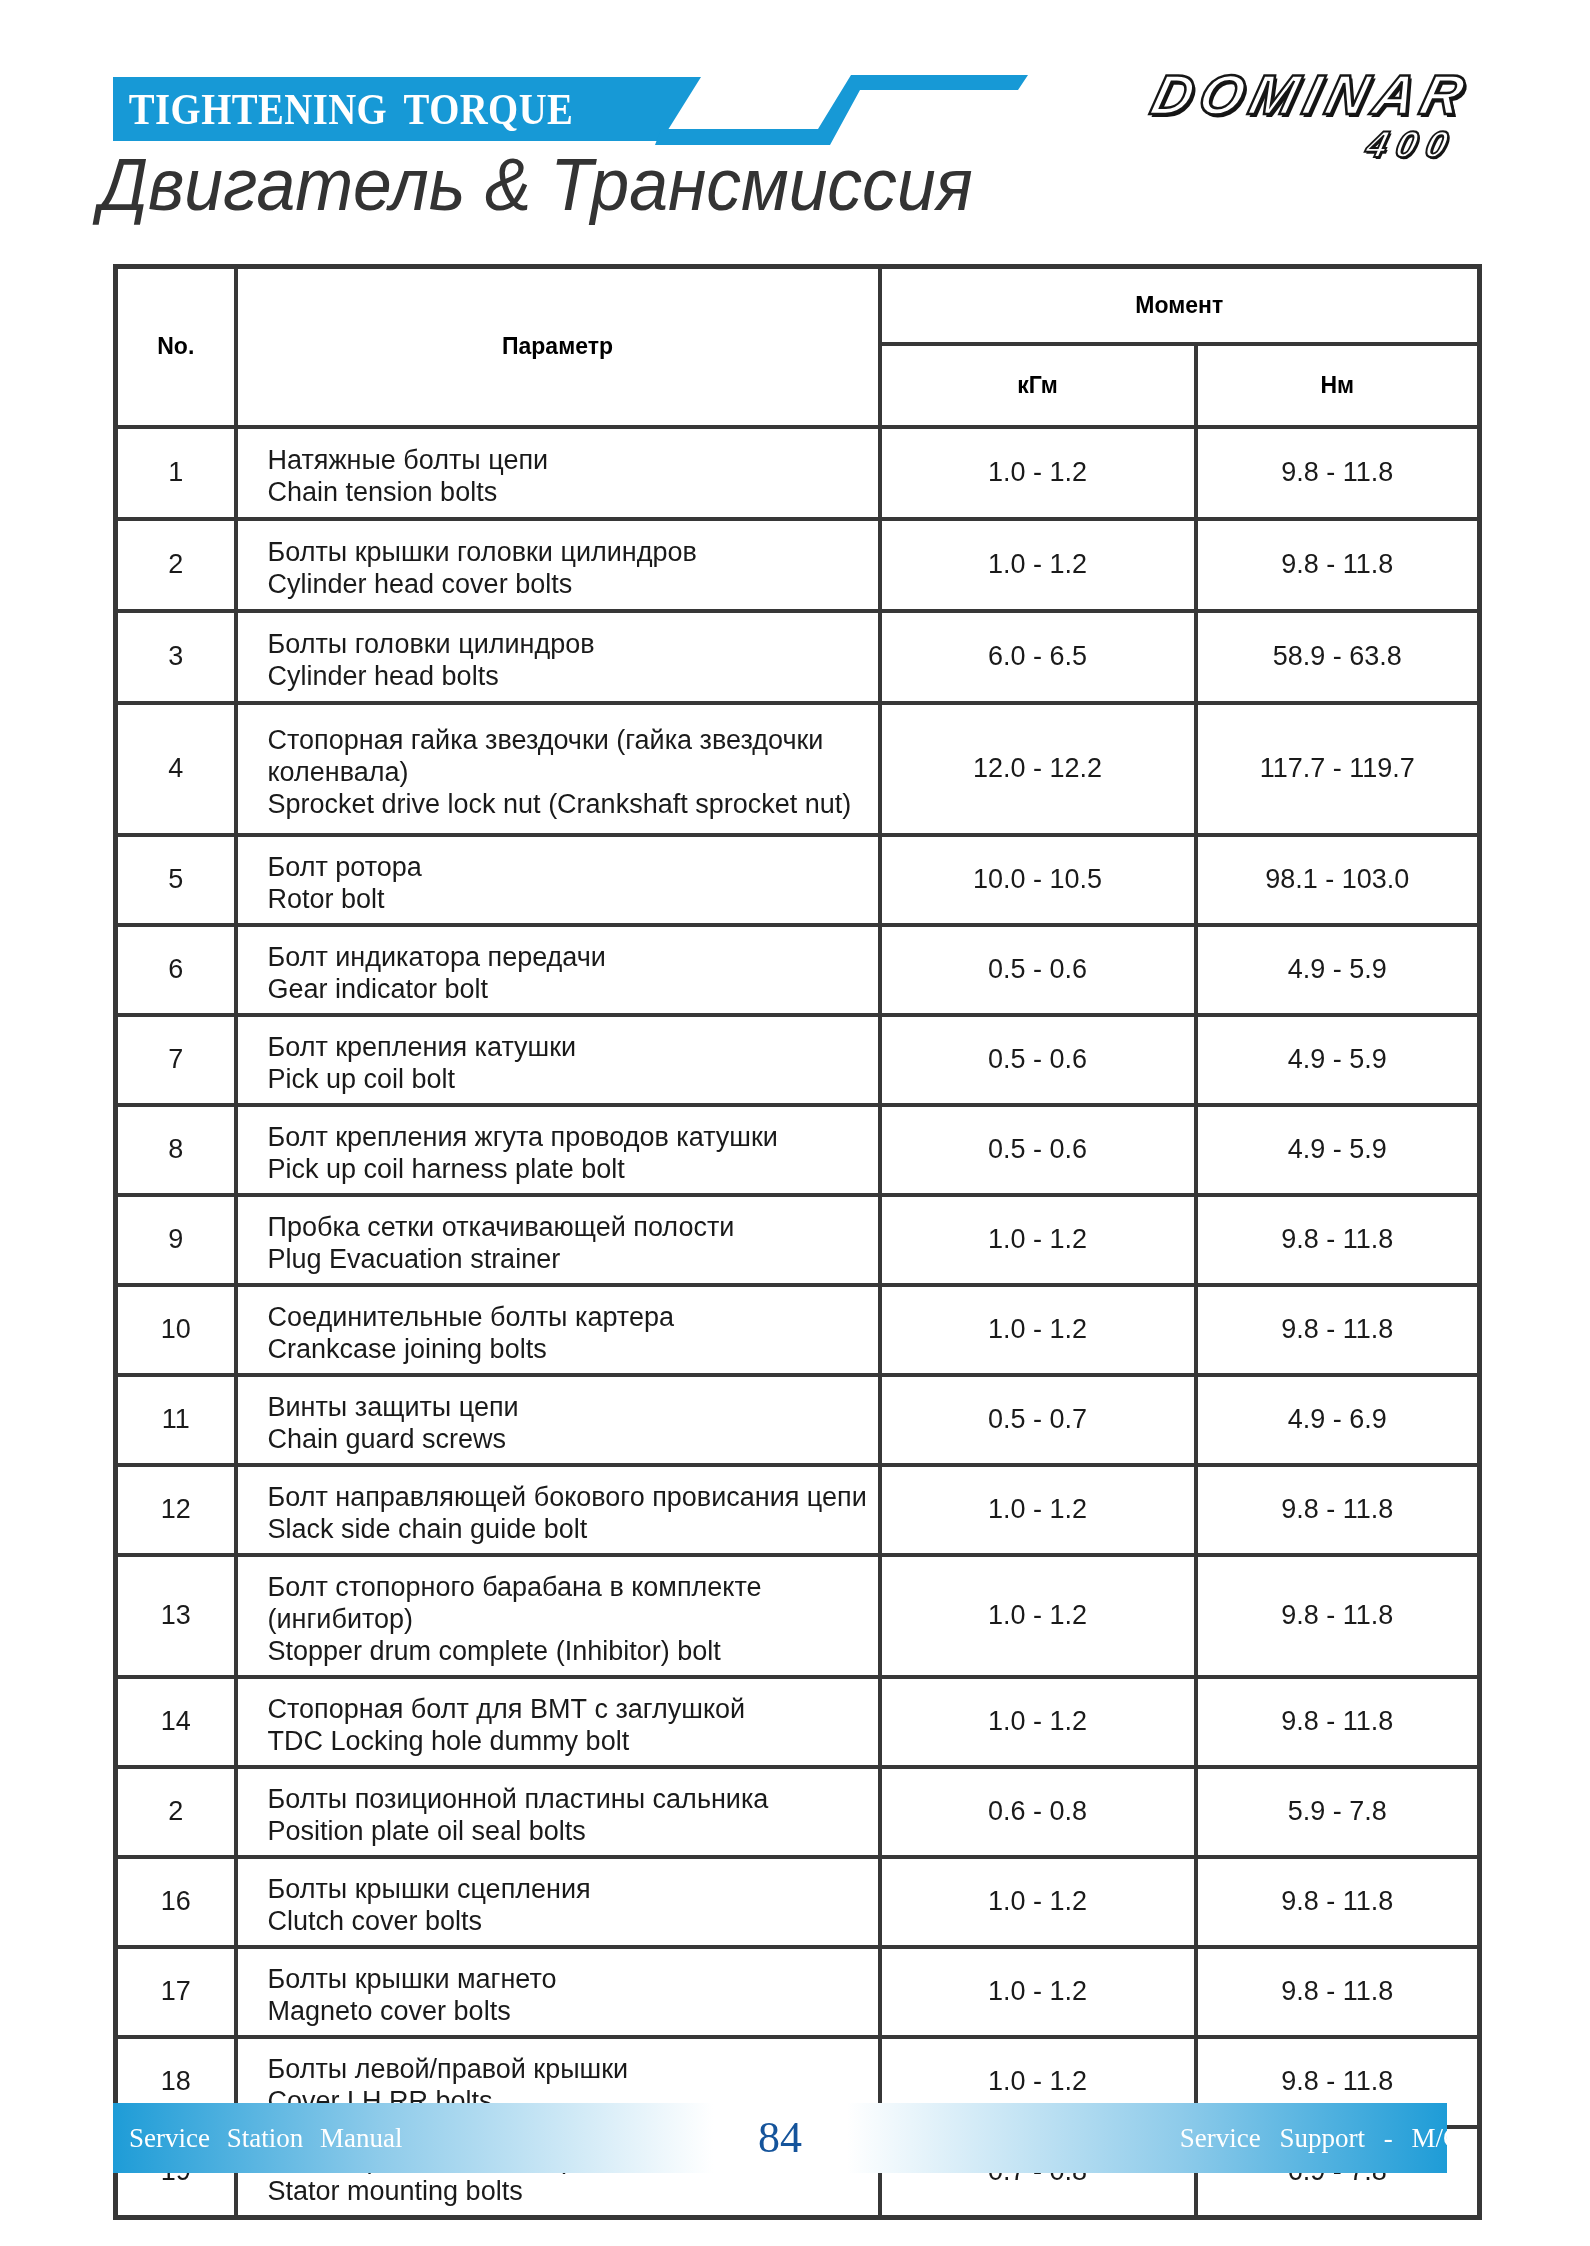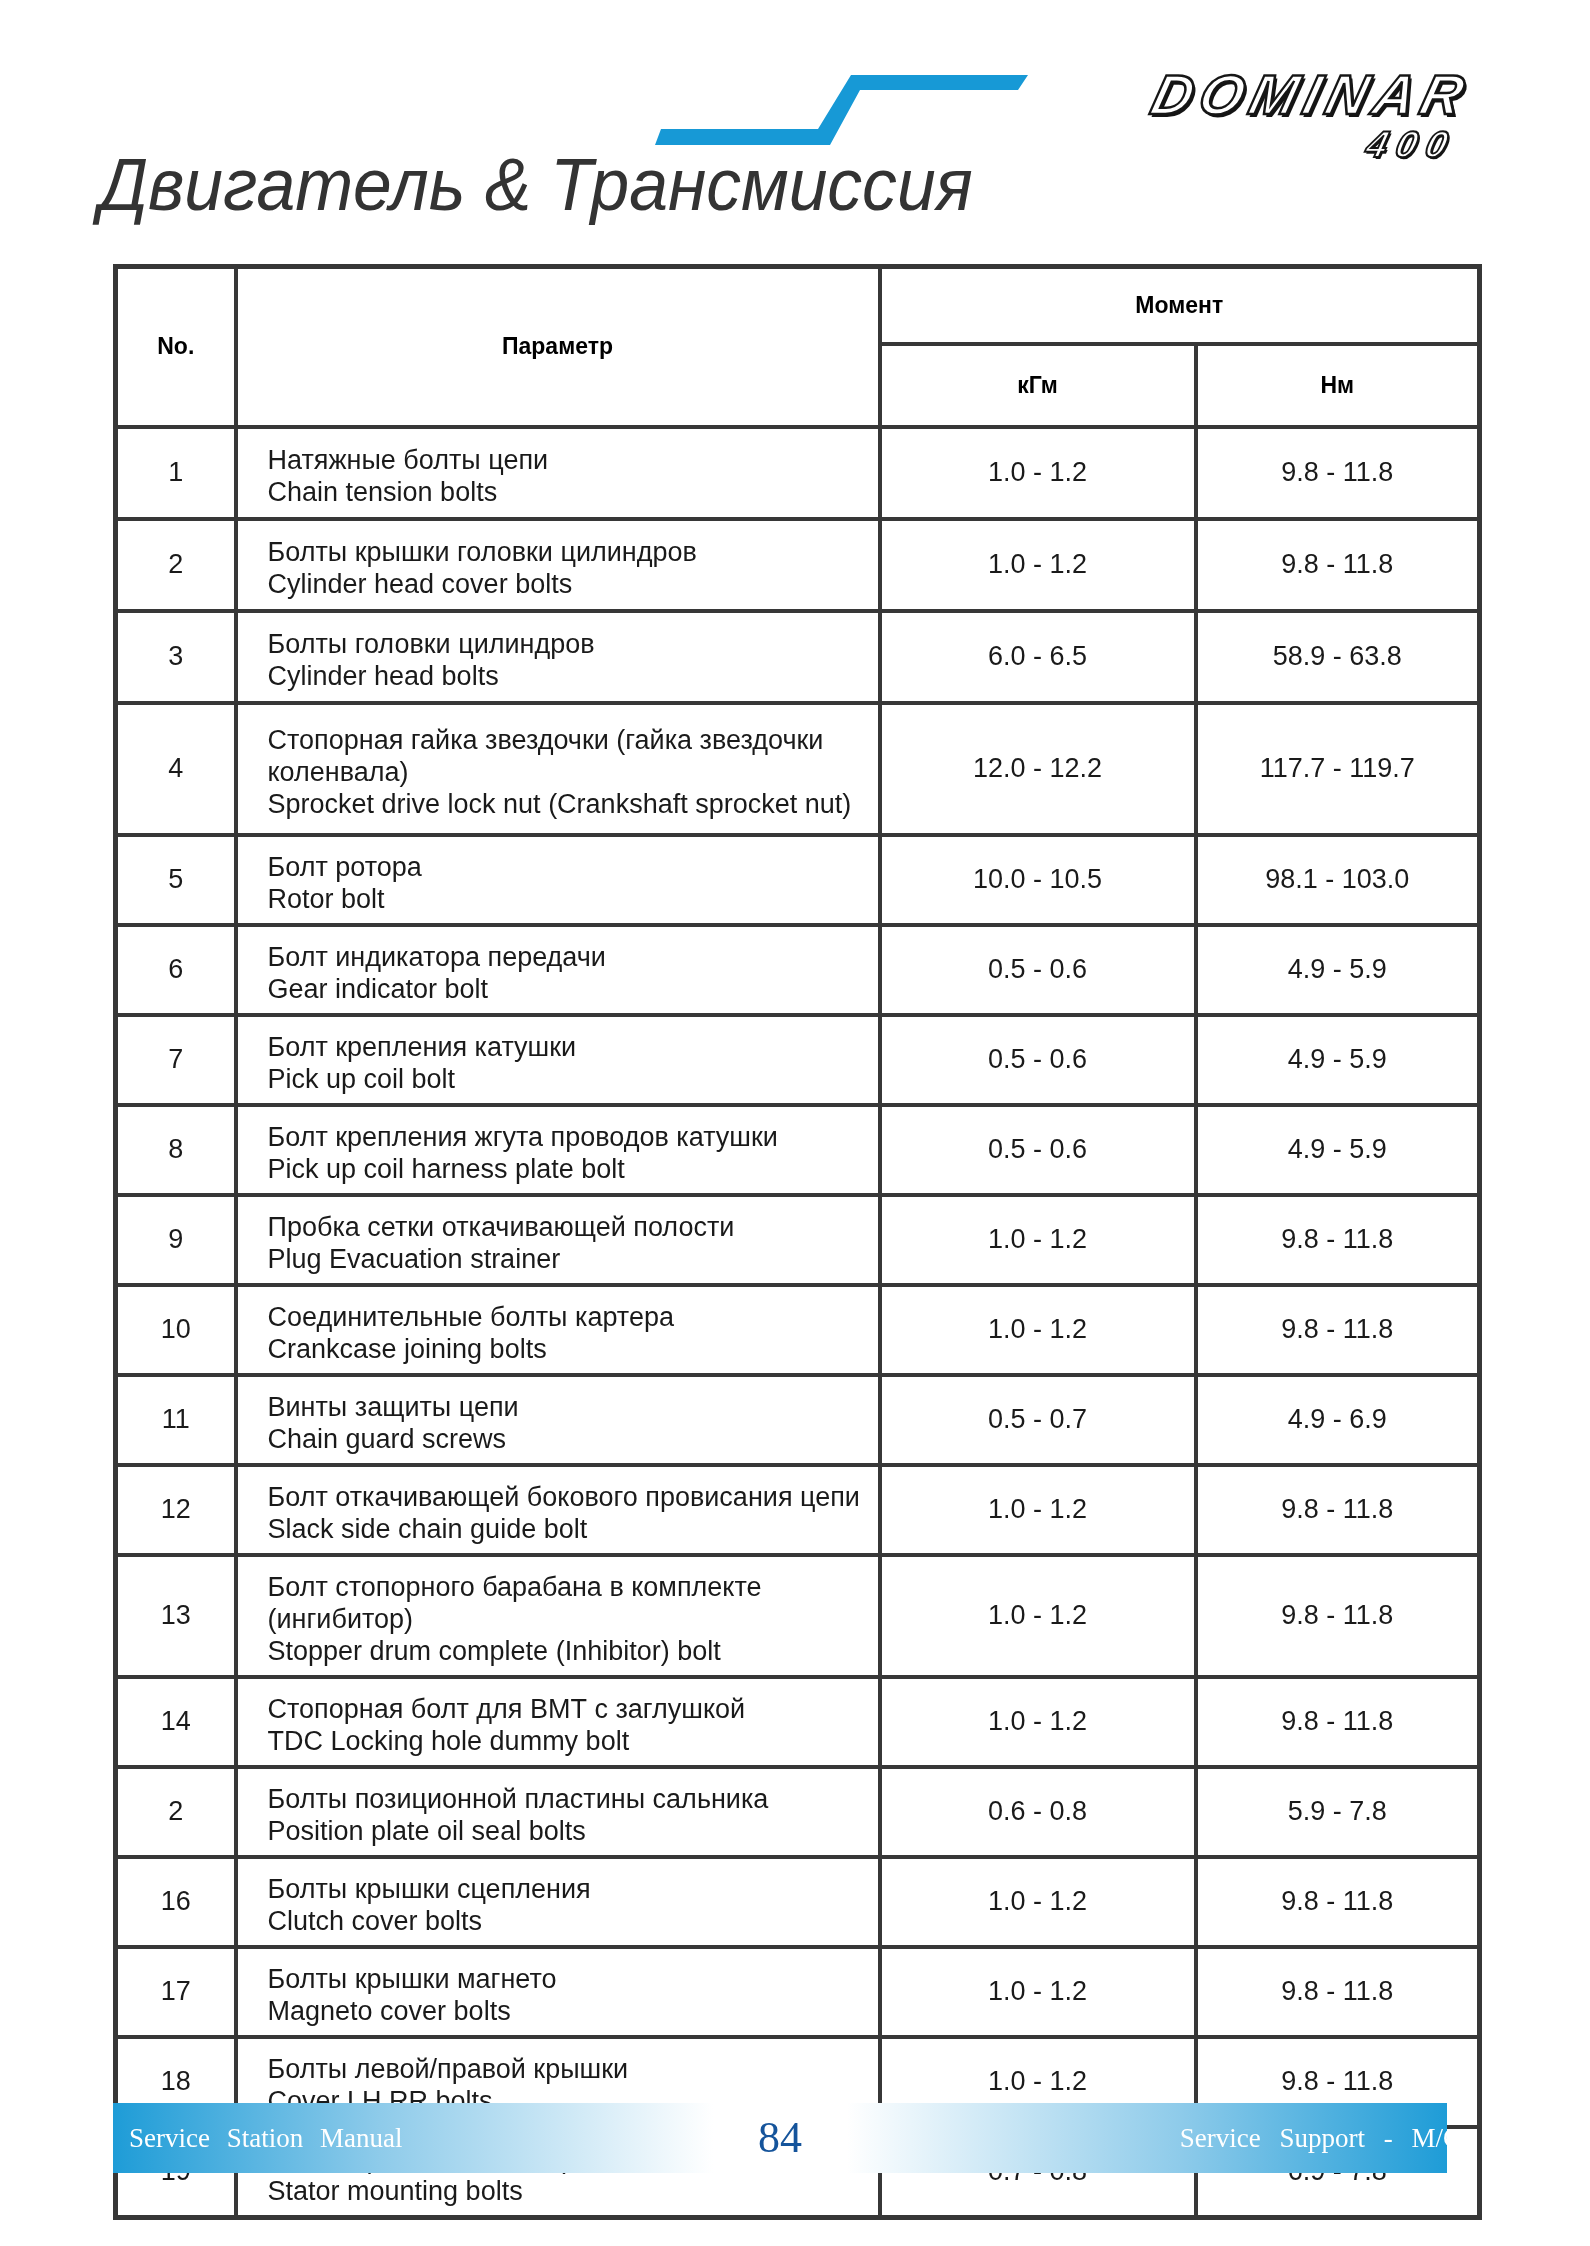--- a/index.html
+++ b/index.html
@@ -127,20 +127,23 @@
   .footer-right{
     position:absolute;right:-14px;top:0;line-height:70px;
     color:#ffffff;font-size:27px;word-spacing:12px;white-space:nowrap;
   }
 </style>
 </head>
 <body>
 
 <div class="page">
 
+  <div class="banner">
+    <div class="banner-label">TIGHTENING TORQUE</div>
+  </div>
 
   <svg class="z-stripe" width="1590" height="220" viewBox="0 0 1590 220">
     <polygon points="661,129 818,129 851,75 1028,75 1018,90 860,90 830,145 655,145" fill="#1799d6"></polygon>
   </svg>
 
   <div class="logo">
     <div class="logo-word">DOMINAR</div><br>
     <div class="logo-num">400</div>
   </div>
 
@@ -272,21 +275,21 @@
         <div class="ru">Винты защиты цепи</div>
         <div class="en">Chain guard screws</div>
       </td>
       <td class="c-val">0.5 - 0.7</td>
       <td class="c-val">4.9 - 6.9</td>
     </tr>
 
     <tr>
       <td class="c-no">12</td>
       <td class="c-param">
-        <div class="ru">Болт откачивающей бокового провисания цепи</div>
+        <div class="ru">Болт направляющей бокового провисания цепи</div>
         <div class="en">Slack side chain guide bolt</div>
       </td>
       <td class="c-val">1.0 - 1.2</td>
       <td class="c-val">9.8 - 11.8</td>
     </tr>
 
     <tr>
       <td class="c-no">13</td>
       <td class="c-param">
         <div class="ru">Болт стопорного барабана в комплекте

